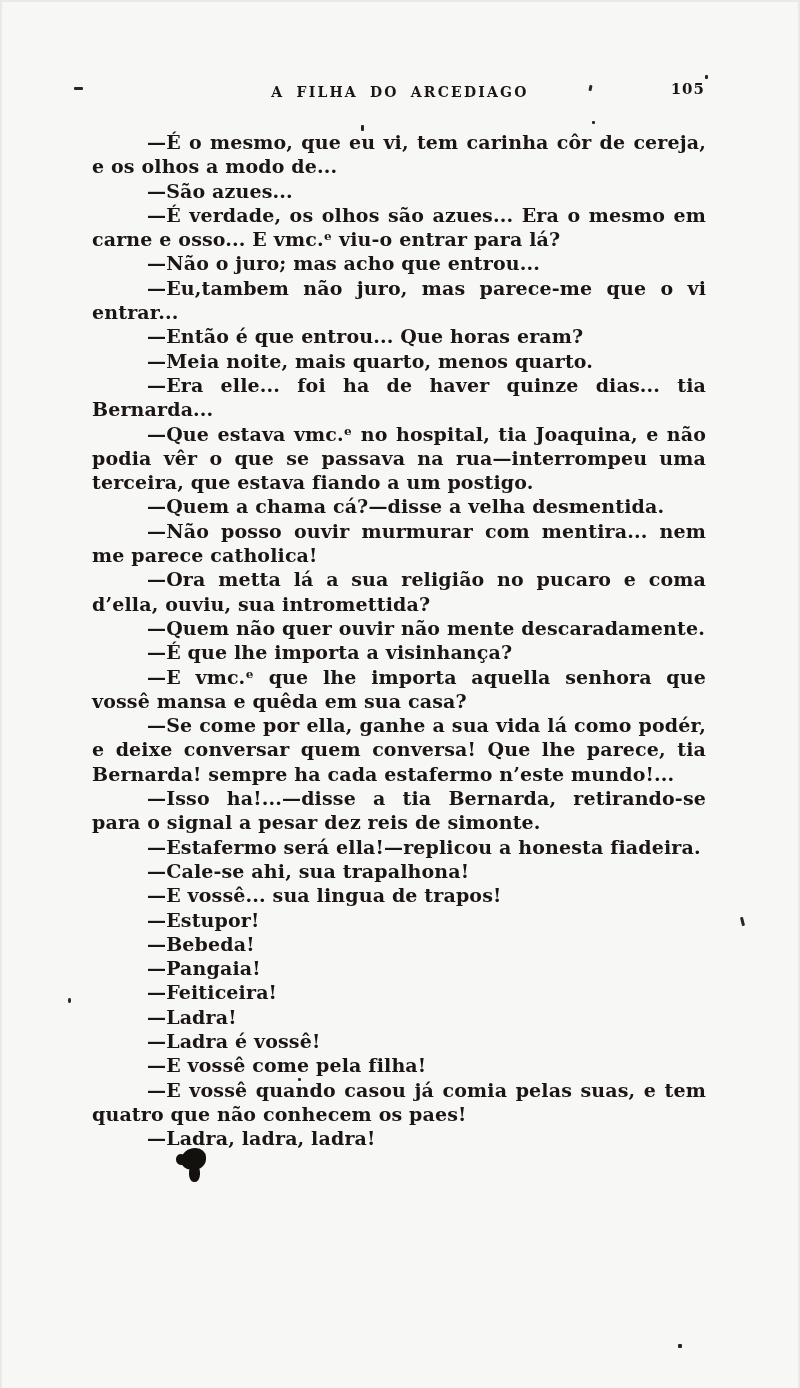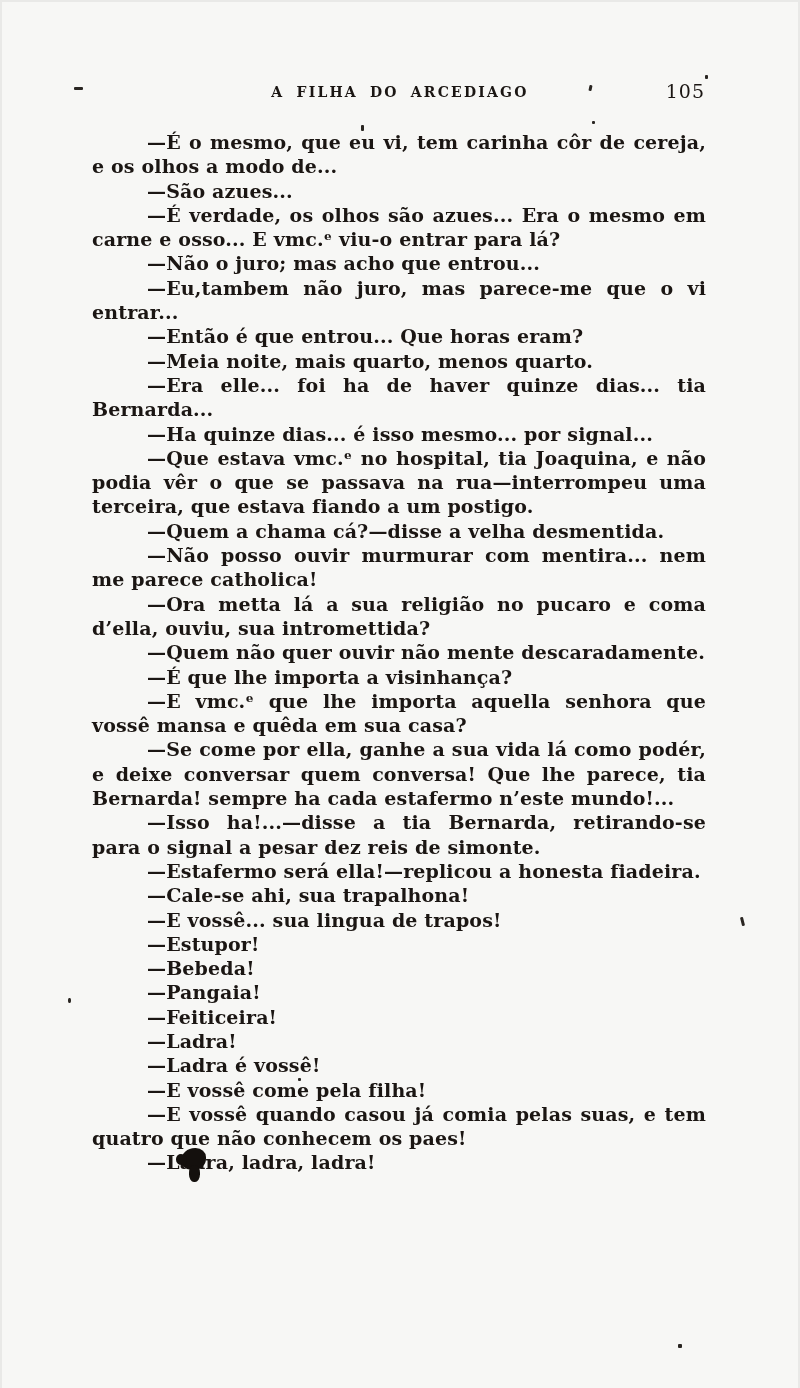--- a/index.html
+++ b/index.html
@@ -33,22 +33,22 @@
     font-size: 14px;
     font-weight: 700;
     letter-spacing: 2.2px;
     word-spacing: 5px;
     color: #1b1613;
   }
   .page-number {
     position: absolute;
     right: 93px;
     top: -4px;
-    font-size: 19px;
-    font-weight: 400;
+    font-size: 15px;
+    font-weight: 700;
     letter-spacing: 1px;
   }
   
   .body-text {
     position: absolute;
     top: 128px;
     left: 90px;
     width: 614px;
     font-size: 19px;
     line-height: 24.3px;
@@ -102,21 +102,20 @@
 
   <div class="body-text">
     <p>—É o mesmo, que eu vi, tem carinha côr de cereja, e os olhos a modo de...</p>
     <p>—São azues...</p>
     <p>—É verdade, os olhos são azues... Era o mesmo em carne e osso... E vmc.ᵉ viu-o entrar para lá?</p>
     <p>—Não o juro; mas acho que entrou...</p>
     <p>—Eu,tambem não juro, mas parece-me que o vi entrar...</p>
     <p>—Então é que entrou... Que horas eram?</p>
     <p>—Meia noite, mais quarto, menos quarto.</p>
     <p>—Era elle... foi ha de haver quinze dias... tia Bernarda...</p>
-    <p>—Ha quinze dias... é isso mesmo... por signal...</p>
     <p>—Que estava vmc.ᵉ no hospital, tia Joaquina, e não podia vêr o que se passava na rua—interrompeu uma terceira, que estava fiando a um postigo.</p>
     <p>—Quem a chama cá?—disse a velha desmentida.</p>
     <p>—Não posso ouvir murmurar com mentira... nem me parece catholica!</p>
     <p>—Ora metta lá a sua religião no pucaro e coma d’ella, ouviu, sua intromettida?</p>
     <p>—Quem não quer ouvir não mente descaradamente.</p>
     <p>—É que lhe importa a visinhança?</p>
     <p>—E vmc.ᵉ que lhe importa aquella senhora que vossê mansa e quêda em sua casa?</p>
     <p>—Se come por ella, ganhe a sua vida lá como podér, e deixe conversar quem conversa! Que lhe parece, tia Bernarda! sempre ha cada estafermo n’este mundo!...</p>
     <p>—Isso ha!...—disse a tia Bernarda, retirando-se para o signal a pesar dez reis de simonte.</p>
     <p>—Estafermo será ella!—replicou a honesta fiadeira.</p>

